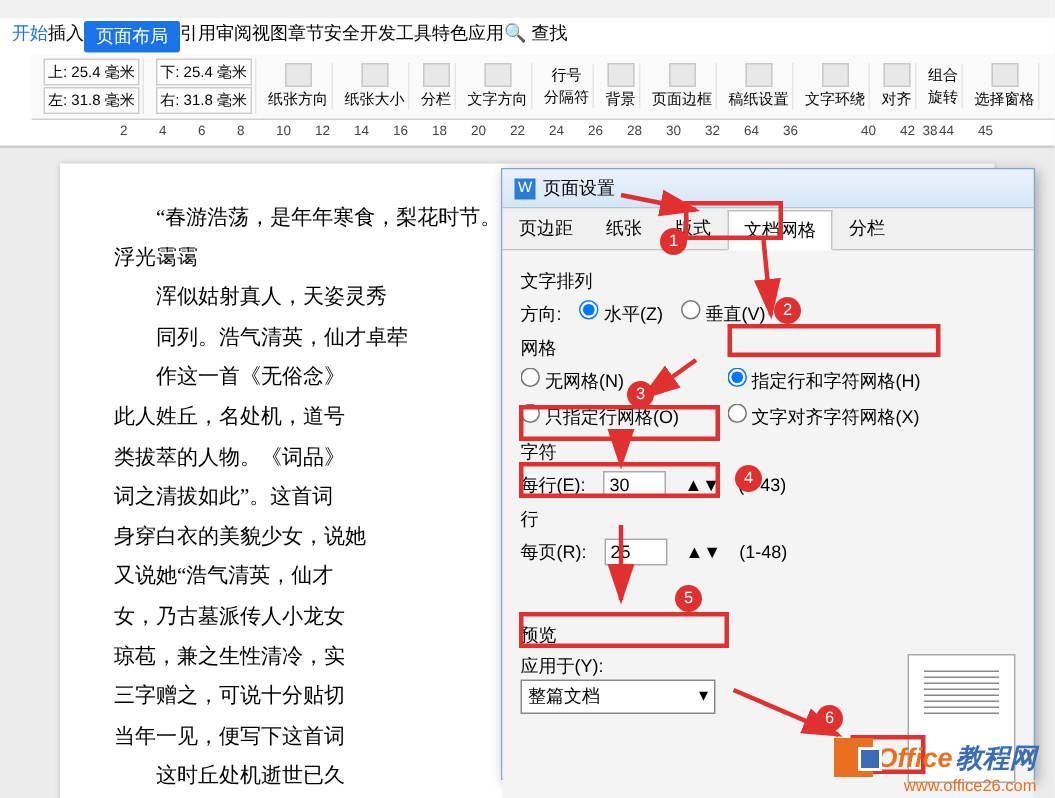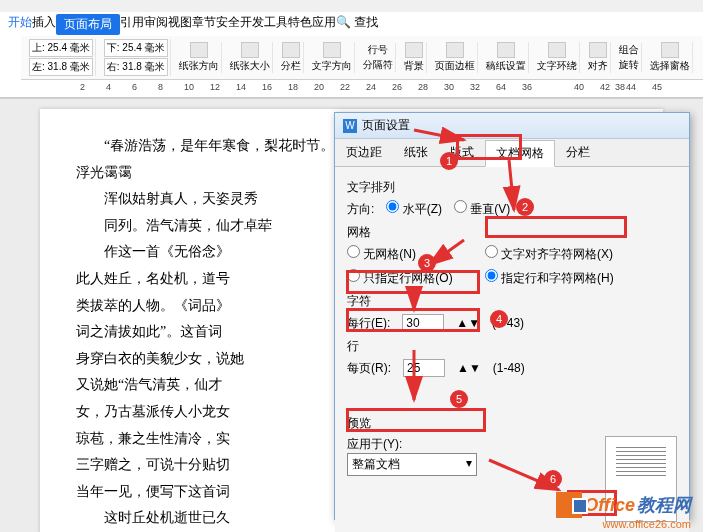--- a/index.html
+++ b/index.html
@@ -196,22 +196,22 @@
       <label><input type="radio" checked="" style=""> <span>水平(Z)</span></label>
       <label><input type="radio" style=""> <span>垂直(V)</span></label>
     </div>
     <div class="section-label">网格</div>
     <div class="field-row" style="align-items:flex-start">
       <div class="radio-col">
         <label><input type="radio" style=""> <span>无网格(N)</span></label>
         <label><input type="radio" style=""> <span>只指定行网格(O)</span></label>
       </div>
       <div class="radio-col" style="margin-left:20px">
+        <label><input type="radio" checked="" style=""> <span>指定行和字符网格(H)</span></label>
         <label><input type="radio" style=""> <span>文字对齐字符网格(X)</span></label>
-        <label><input type="radio" checked="" style=""> <span>指定行和字符网格(H)</span></label>
       </div>
     </div>
     <div class="section-label">字符</div>
     <div class="field-row">
       <span>每行(E):</span>
       <input class="num-input" value="30" style="">
       <span>▲▼</span>
       <span>(1-43)</span>
     </div>
     <div class="section-label">行</div>

